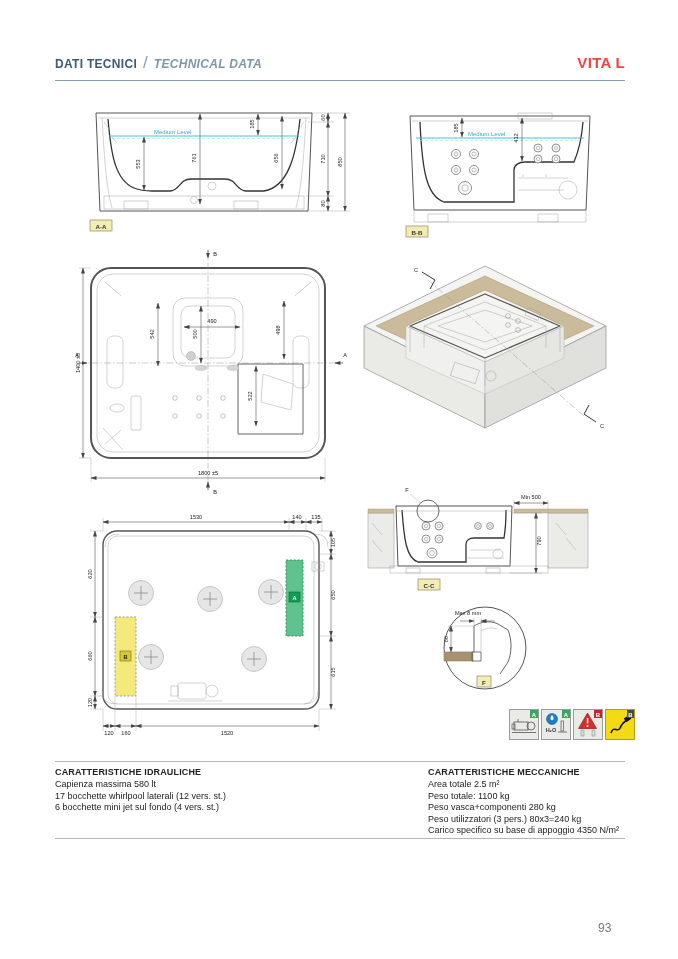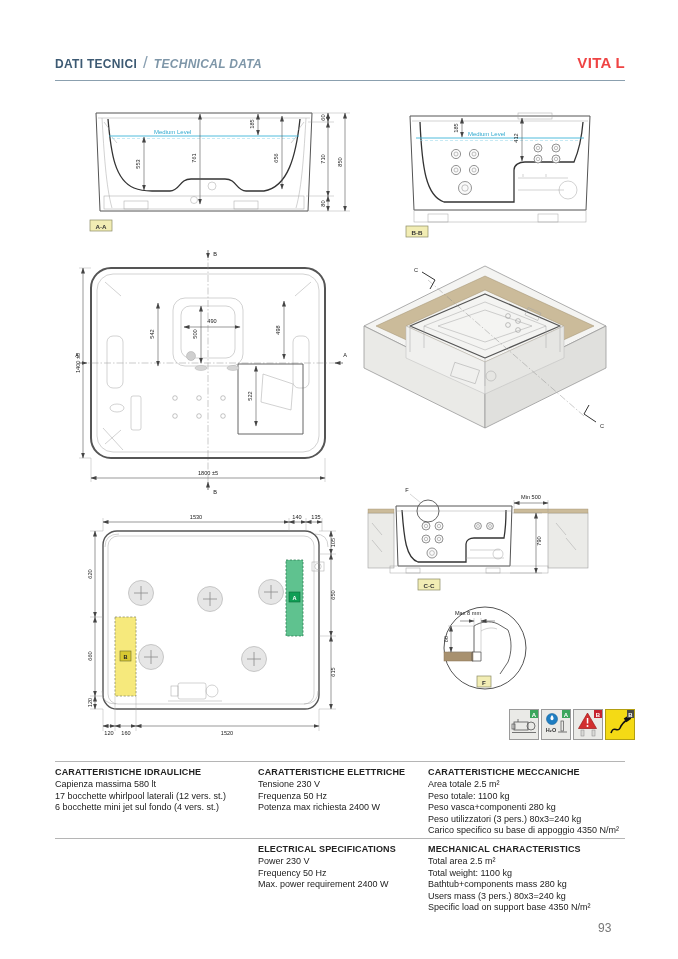--- a/index.html
+++ b/index.html
@@ -452,44 +452,24 @@
 
   <div class="rule" style="top:761px"></div>
   <div class="rule" style="top:838px"></div>
 
   <div class="specs" style="left:55px;top:767px;width:200px">
     <div class="title">CARATTERISTICHE IDRAULICHE</div>
     <div>Capienza massima 580 lt</div>
     <div>17 bocchette whirlpool laterali (12 vers. st.)</div>
     <div>6 bocchette mini jet sul fondo (4 vers. st.)</div>
   </div>
-  <div class="specs" style="left:258px;top:767px;width:165px">
-    <div class="title">CARATTERISTICHE ELETTRICHE</div>
-    <div>Tensione 230 V</div>
-    <div>Frequenza 50 Hz</div>
-    <div>Potenza max richiesta 2400 W</div>
-  </div>
   <div class="specs" style="left:428px;top:767px;width:215px">
     <div class="title">CARATTERISTICHE MECCANICHE</div>
     <div>Area totale 2.5 m²</div>
     <div>Peso totale: 1100 kg</div>
     <div>Peso vasca+componenti 280 kg</div>
     <div>Peso utilizzatori (3 pers.) 80x3=240 kg</div>
     <div>Carico specifico su base di appoggio 4350 N/m²</div>
   </div>
 
-  <div class="specs" style="left:258px;top:844px;width:165px">
-    <div class="title">ELECTRICAL SPECIFICATIONS</div>
-    <div>Power 230 V</div>
-    <div>Frequency 50 Hz</div>
-    <div>Max. power requirement 2400 W</div>
-  </div>
-  <div class="specs" style="left:428px;top:844px;width:215px">
-    <div class="title">MECHANICAL CHARACTERISTICS</div>
-    <div>Total area 2.5 m²</div>
-    <div>Total weight: 1100 kg</div>
-    <div>Bathtub+components mass 280 kg</div>
-    <div>Users mass (3 pers.) 80x3=240 kg</div>
-    <div>Specific load on support base 4350 N/m²</div>
-  </div>
 
   <div class="pagenum">93</div>
 </div>
 
 </body></html>

